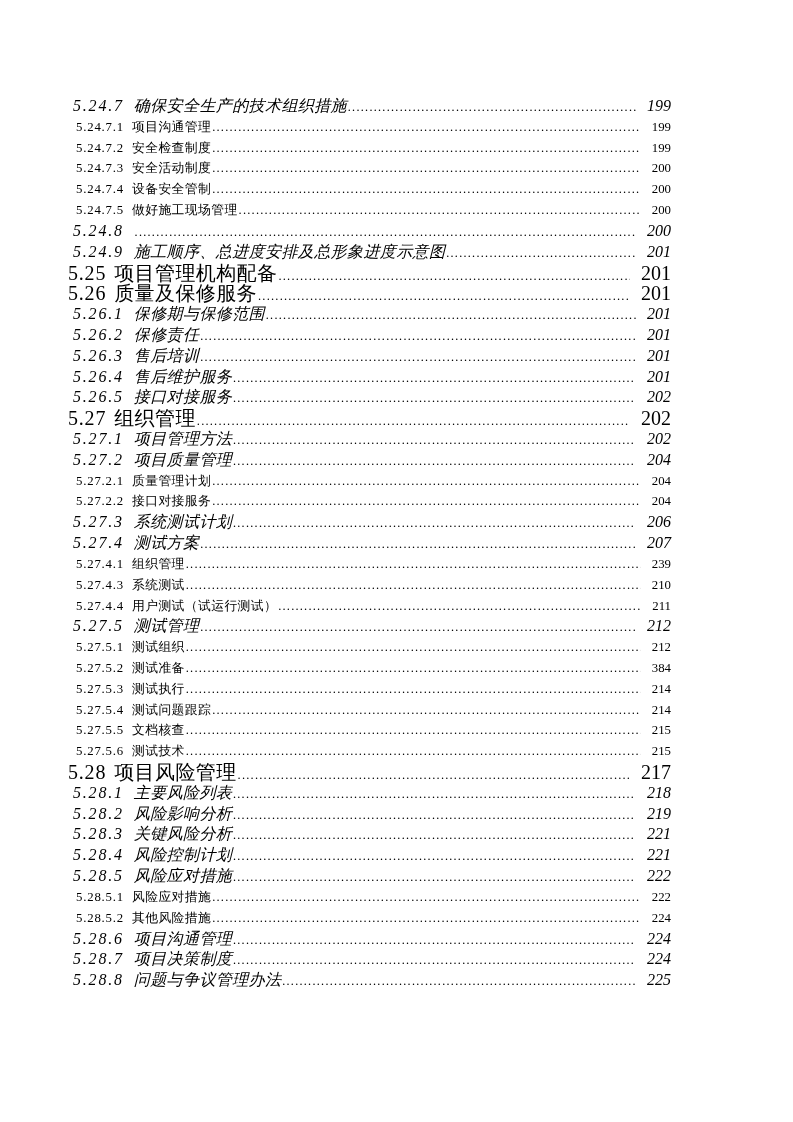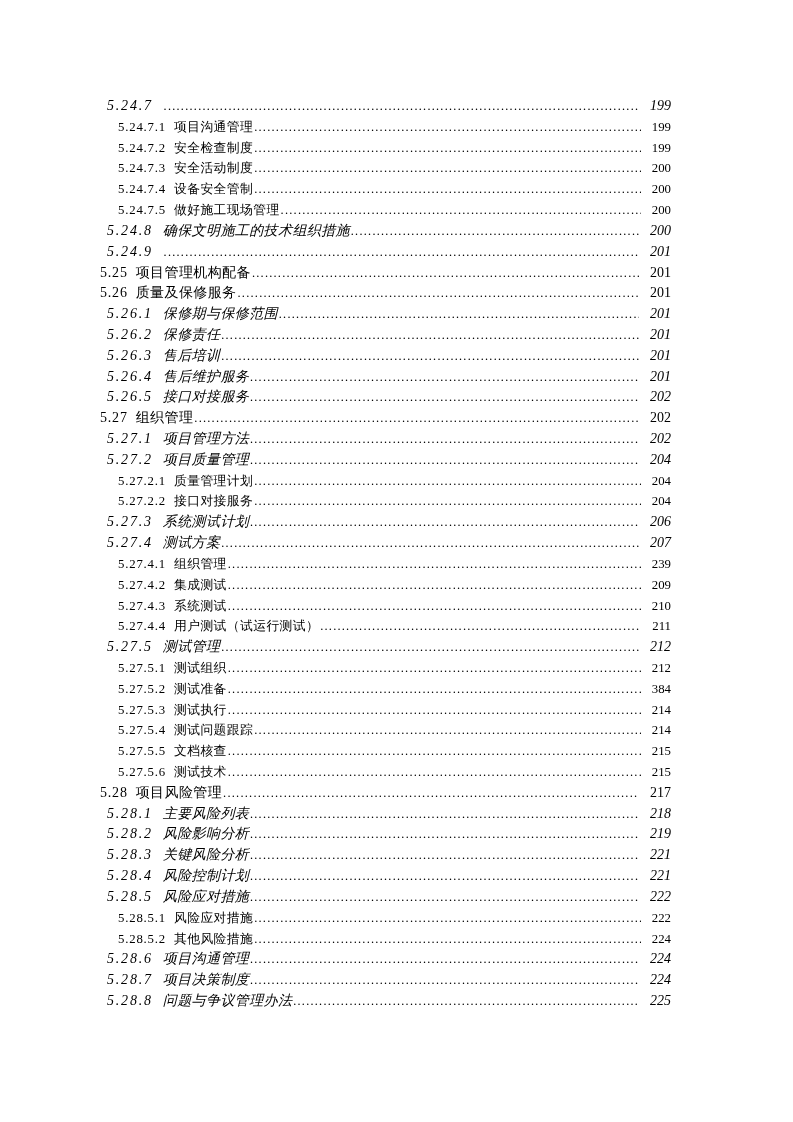--- a/index.html
+++ b/index.html
@@ -24,23 +24,23 @@
   }
   .toc-row {
     display: flex;
     align-items: baseline;
     height: 20.82px;
     line-height: 20.82px;
     white-space: nowrap;
     box-sizing: border-box;
     cursor: pointer;
   }
-  .level-2 { padding-left: 100px; font-size: 14px; }
-  .level-3 { padding-left: 107px; font-size: 14px; }
-  .level-4 { padding-left: 118px; font-size: 12.8px; }
+  .level-2 { padding-left: 68px; font-size: 20px; }
+  .level-3 { padding-left: 73px; font-size: 16px; }
+  .level-4 { padding-left: 76px; font-size: 12.8px; }
   .italic  { font-style: italic; }
 
   .toc-num {
     flex: 0 0 auto;
     letter-spacing: 0.8px;
     margin-right: 8px;
   }
   .level-3 .toc-num { letter-spacing: 1.8px; margin-right: 10px; }
   .toc-title {
     flex: 0 0 auto;
@@ -63,20 +63,21 @@
     text-align: right;
   }
 </style>
 </head>
 <body>
 
 <div class="doc-page">
   <div class="toc" id="toc-container">
       <div class="toc-row level-3 italic">
     <span class="toc-num">5.24.7</span>
+    <span class="toc-title">确保安全生产的技术组织措施</span>
     <span class="toc-leader"></span>
     <span class="toc-page">199</span>
   </div>
       <div class="toc-row level-4">
     <span class="toc-num">5.24.7.1</span>
     <span class="toc-title">项目沟通管理</span>
     <span class="toc-leader"></span>
     <span class="toc-page">199</span>
   </div>
       <div class="toc-row level-4">
@@ -98,26 +99,26 @@
     <span class="toc-page">200</span>
   </div>
       <div class="toc-row level-4">
     <span class="toc-num">5.24.7.5</span>
     <span class="toc-title">做好施工现场管理</span>
     <span class="toc-leader"></span>
     <span class="toc-page">200</span>
   </div>
       <div class="toc-row level-3 italic">
     <span class="toc-num">5.24.8</span>
-    <span class="toc-title">确保文明施工的技术组织措施</span>
     <span class="toc-leader"></span>
     <span class="toc-page">200</span>
   </div>
       <div class="toc-row level-3 italic">
     <span class="toc-num">5.24.9</span>
+    <span class="toc-title">施工顺序、总进度安排及总形象进度示意图</span>
     <span class="toc-leader"></span>
     <span class="toc-page">201</span>
   </div>
       <div class="toc-row level-2">
     <span class="toc-num">5.25</span>
     <span class="toc-title">项目管理机构配备</span>
     <span class="toc-leader"></span>
     <span class="toc-page">201</span>
   </div>
       <div class="toc-row level-2">
@@ -196,26 +197,20 @@
     <span class="toc-num">5.27.4</span>
     <span class="toc-title">测试方案</span>
     <span class="toc-leader"></span>
     <span class="toc-page">207</span>
   </div>
       <div class="toc-row level-4">
     <span class="toc-num">5.27.4.1</span>
     <span class="toc-title">组织管理</span>
     <span class="toc-leader"></span>
     <span class="toc-page">239</span>
-  </div>
-      <div class="toc-row level-4">
-    <span class="toc-num">5.27.4.2</span>
-    <span class="toc-title">集成测试</span>
-    <span class="toc-leader"></span>
-    <span class="toc-page">209</span>
   </div>
       <div class="toc-row level-4">
     <span class="toc-num">5.27.4.3</span>
     <span class="toc-title">系统测试</span>
     <span class="toc-leader"></span>
     <span class="toc-page">210</span>
   </div>
       <div class="toc-row level-4">
     <span class="toc-num">5.27.4.4</span>
     <span class="toc-title">用户测试（试运行测试）</span>

